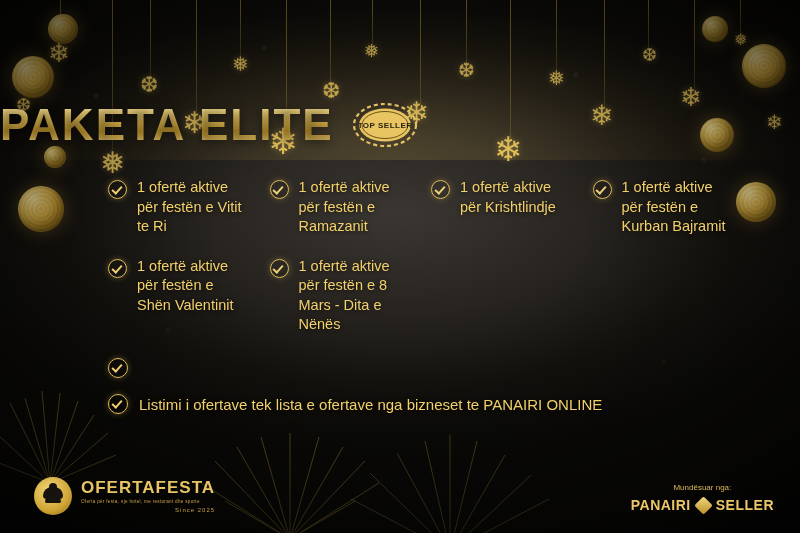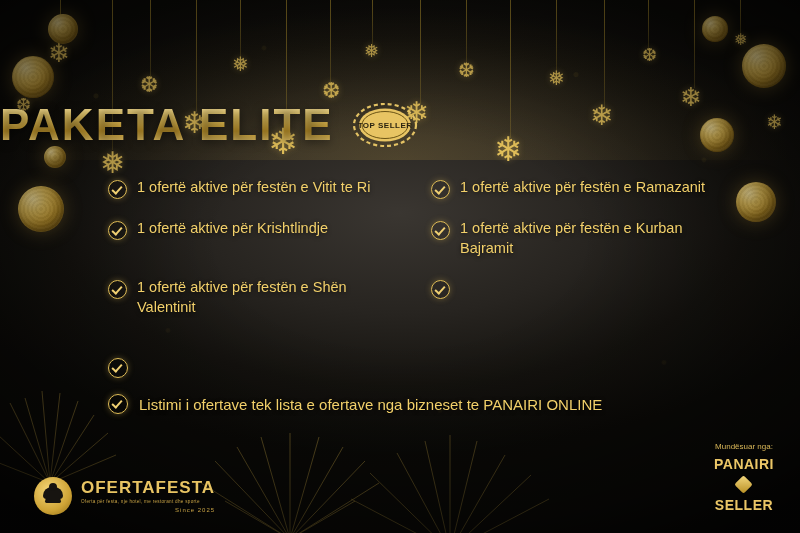--- a/index.html
+++ b/index.html
@@ -125,21 +125,21 @@
   }
 
   .features {
     position: absolute;
     top: 178px;
     left: 108px;
     right: 70px;
   }
   .feat-grid {
     display: grid;
-    grid-template-columns: 1fr 1fr;
+    grid-template-columns: 1fr 1fr 1fr 1fr;
     column-gap: 24px;
     row-gap: 20px;
   }
   .feat {
     display: flex;
     align-items: flex-start;
     gap: 10px;
   }
   .check {
     flex: 0 0 auto;
@@ -255,21 +255,20 @@
   }
   .powered-logo {
     display: flex;
     align-items: center;
     justify-content: flex-end;
     gap: 6px;
     font-size: 14px;
     font-weight: bold;
     letter-spacing: .5px;
     color: #ecc767;
-    flex-direction: column;
   }
   .diamond {
     width: 13px; height: 13px;
     background: linear-gradient(135deg, #f3d87f, #b98f23);
     transform: rotate(45deg);
     border-radius: 2px;
   }
 </style>
 </head>
 <body>
@@ -404,20 +403,21 @@
         <div class="feat">
           <span class="check"></span>
           <span class="feat-text">1 ofertë aktive për festën e Kurban Bajramit</span>
         </div>
         <div class="feat">
           <span class="check"></span>
           <span class="feat-text">1 ofertë aktive për festën e Shën Valentinit</span>
         </div>
         <div class="feat">
           <span class="check"></span>
+          <span class="feat-text">1 ofertë aktive për festën e 8 Mars - Dita e Nënës</span>
         </div>
       </div>
     </div>
 
     <div class="platform-list">
       <div class="plat">
         <span class="check"></span>
       </div>
       <div class="plat">
         <span class="check"></span>

